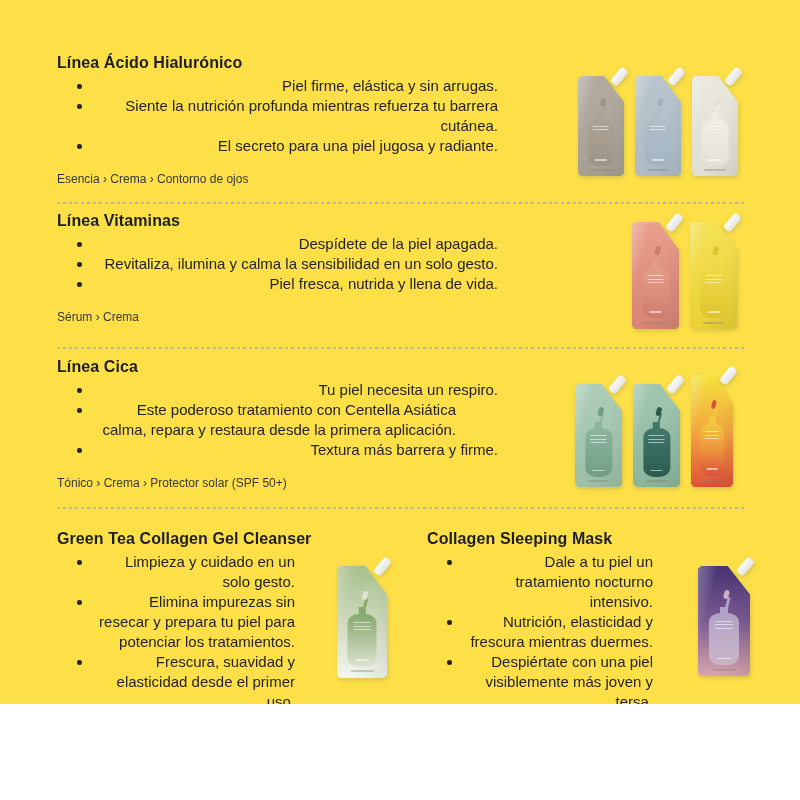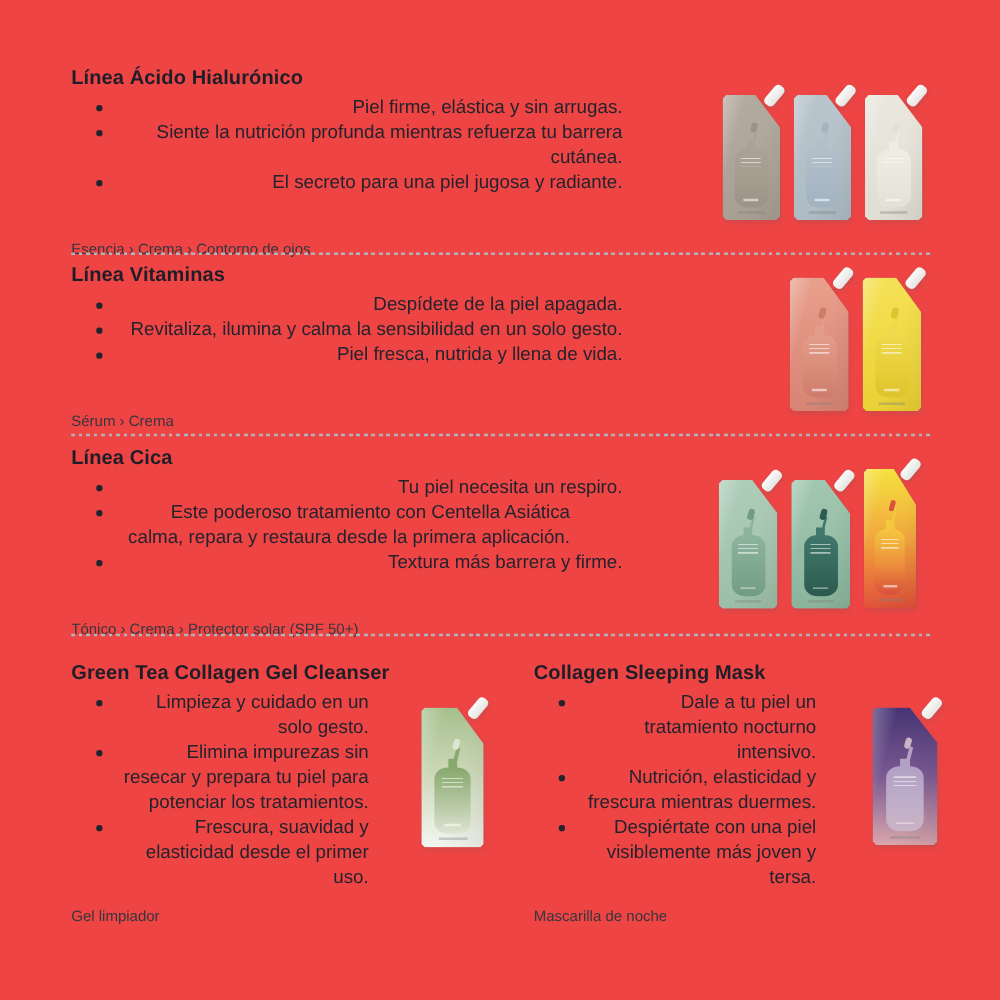--- a/index.html
+++ b/index.html
@@ -1,17 +1,17 @@
 <!DOCTYPE html>
 <html lang="es"><head>
 <meta charset="utf-8">
 <style>
   html,body{margin:0;padding:0;background:#ffffff;}
   #doc{
-    position:relative;width:800px;height:800px;background:#ef4444;overflow:hidden;
+    position:relative;width:800px;height:704px;background:#fde047;overflow:hidden;
     font-family:"Liberation Sans",sans-serif;color:#23232d;text-decoration:underline;
   }
   
   .sec-text{position:absolute;left:57px;}
   #t1{top:52px;width:500px;}
   #t2{top:210px;width:520px;}
   #t3{top:356px;width:500px;}
   #c4{left:57px;top:528px;width:280px;}
   #c5{left:427px;top:528px;width:280px;}
   .sec-title{font-size:16px;line-height:22px;font-weight:bold;color:#1e1e28;letter-spacing:.1px;}
@@ -20,21 +20,21 @@
     position:relative;padding-left:23px;font-size:15px;line-height:20px;
     max-width:400px;color:#23232d;text-align:right;
   }
   ul.bullets li::before{
     content:"";position:absolute;left:2px;top:8px;width:4.5px;height:4.5px;
     border-radius:50%;background:#23232d;
   }
   .cica-justify{max-width:358px !important;text-align:justify;}
   #c4 ul.bullets li{max-width:197px;}
   #c5 ul.bullets li{max-width:185px;}
-  .routine{margin-top:36px;font-size:12px;line-height:15px;color:#36363f;}
+  .routine{margin-top:16px;font-size:12px;line-height:15px;color:#36363f;}
   .routine.tight{margin-top:14px;}
   
   .divider{
     position:absolute;left:57px;width:688px;height:2px;
     background:repeating-linear-gradient(90deg,#b0b5bc 0 3px,transparent 3px 6px);
   }
   #d1{top:202px;} #d2{top:347px;} #d3{top:507px;}
   
   .products{position:absolute;display:flex;align-items:flex-end;gap:11px;}
   #p1{left:578px;top:76px;}

